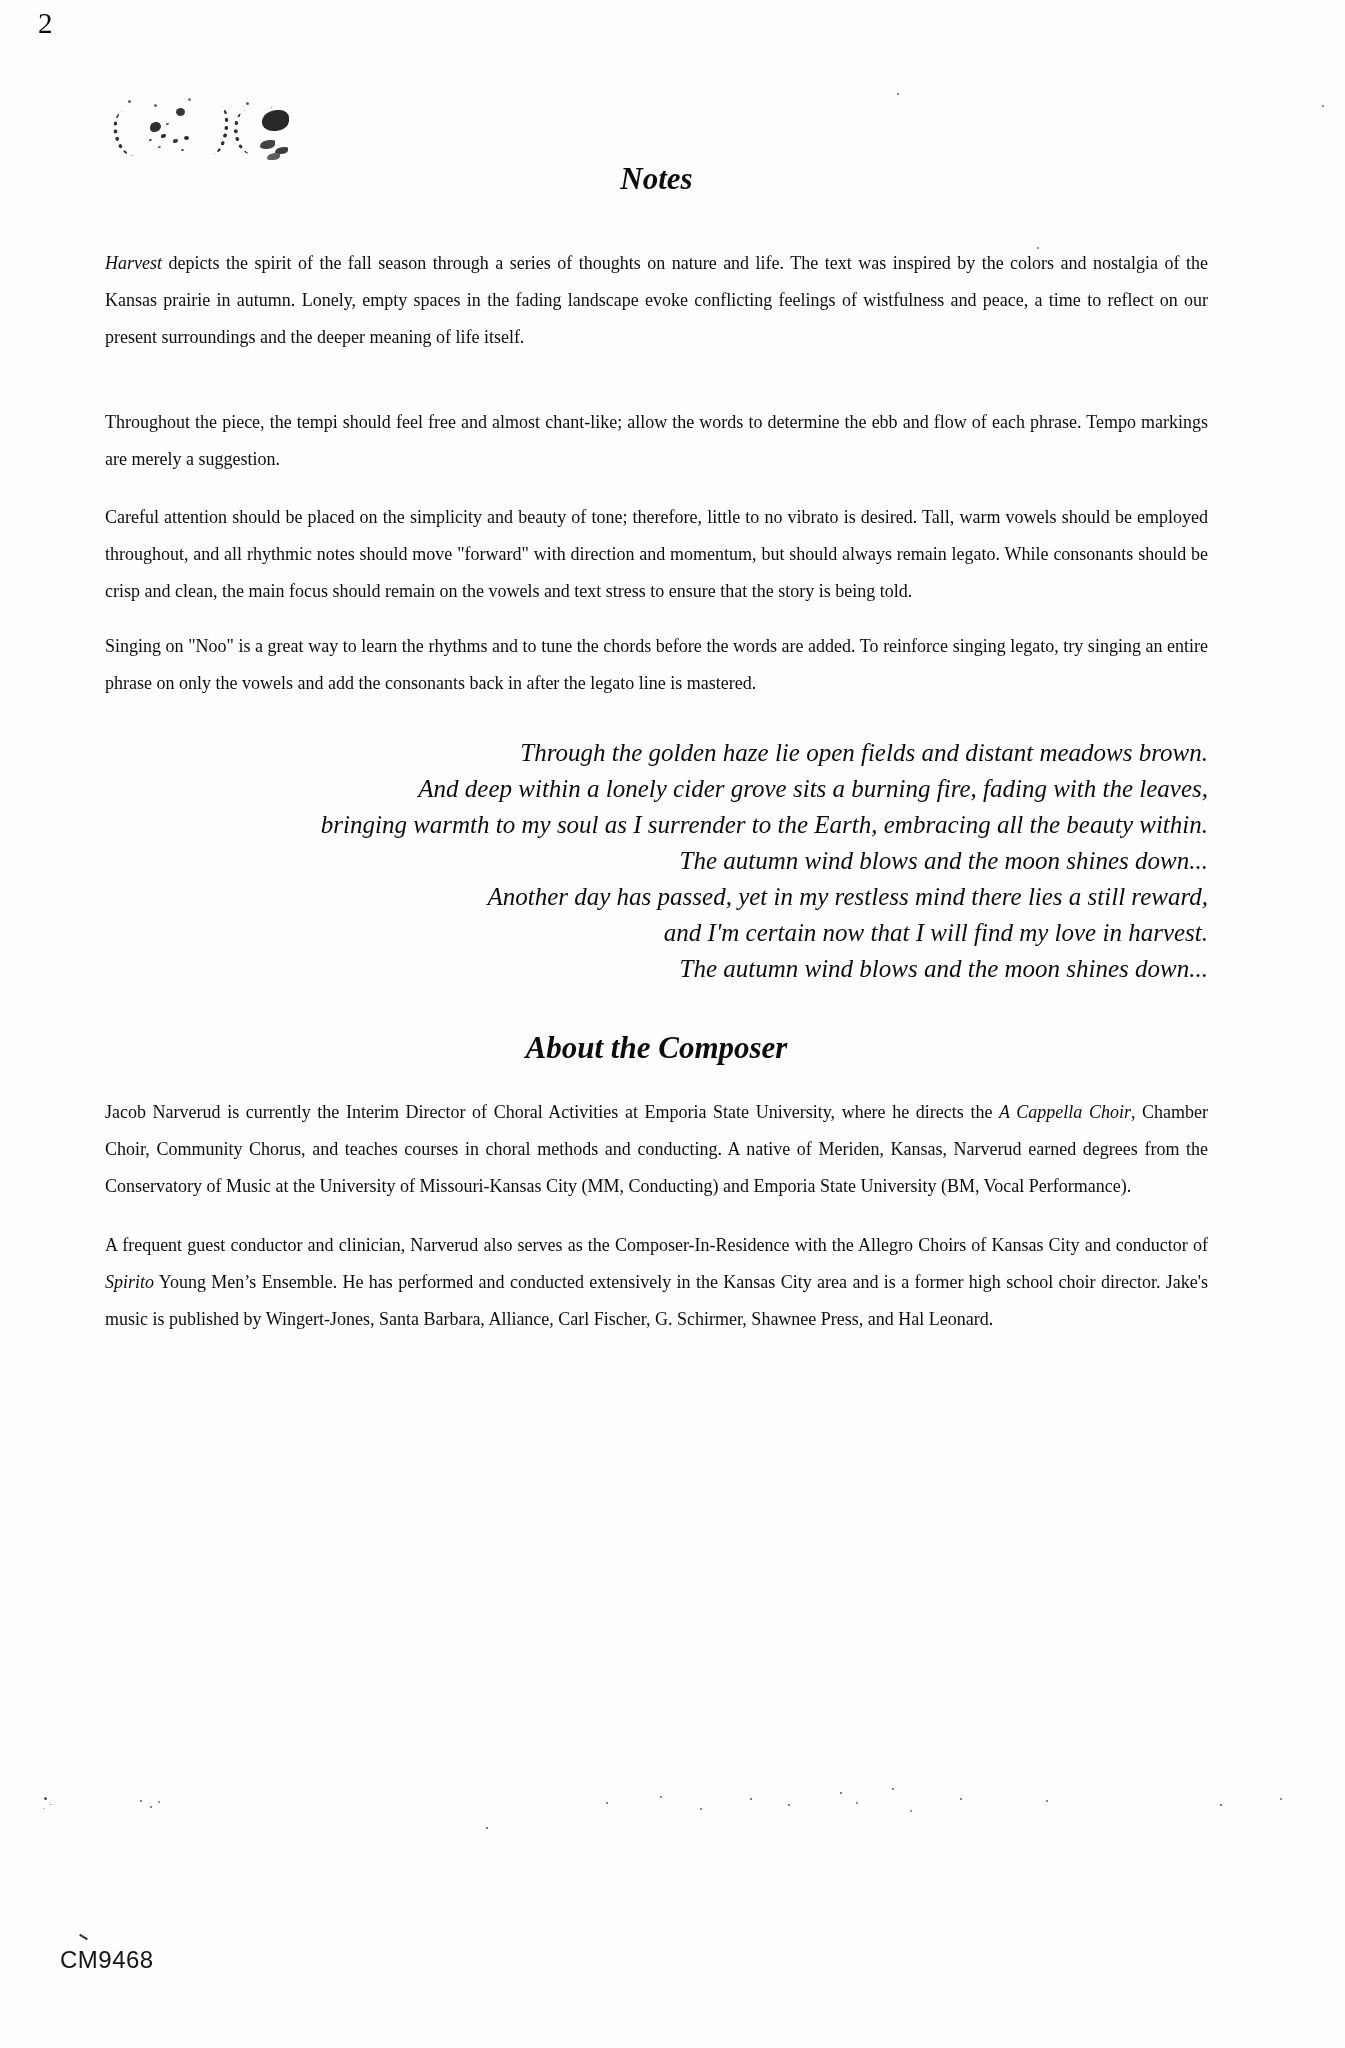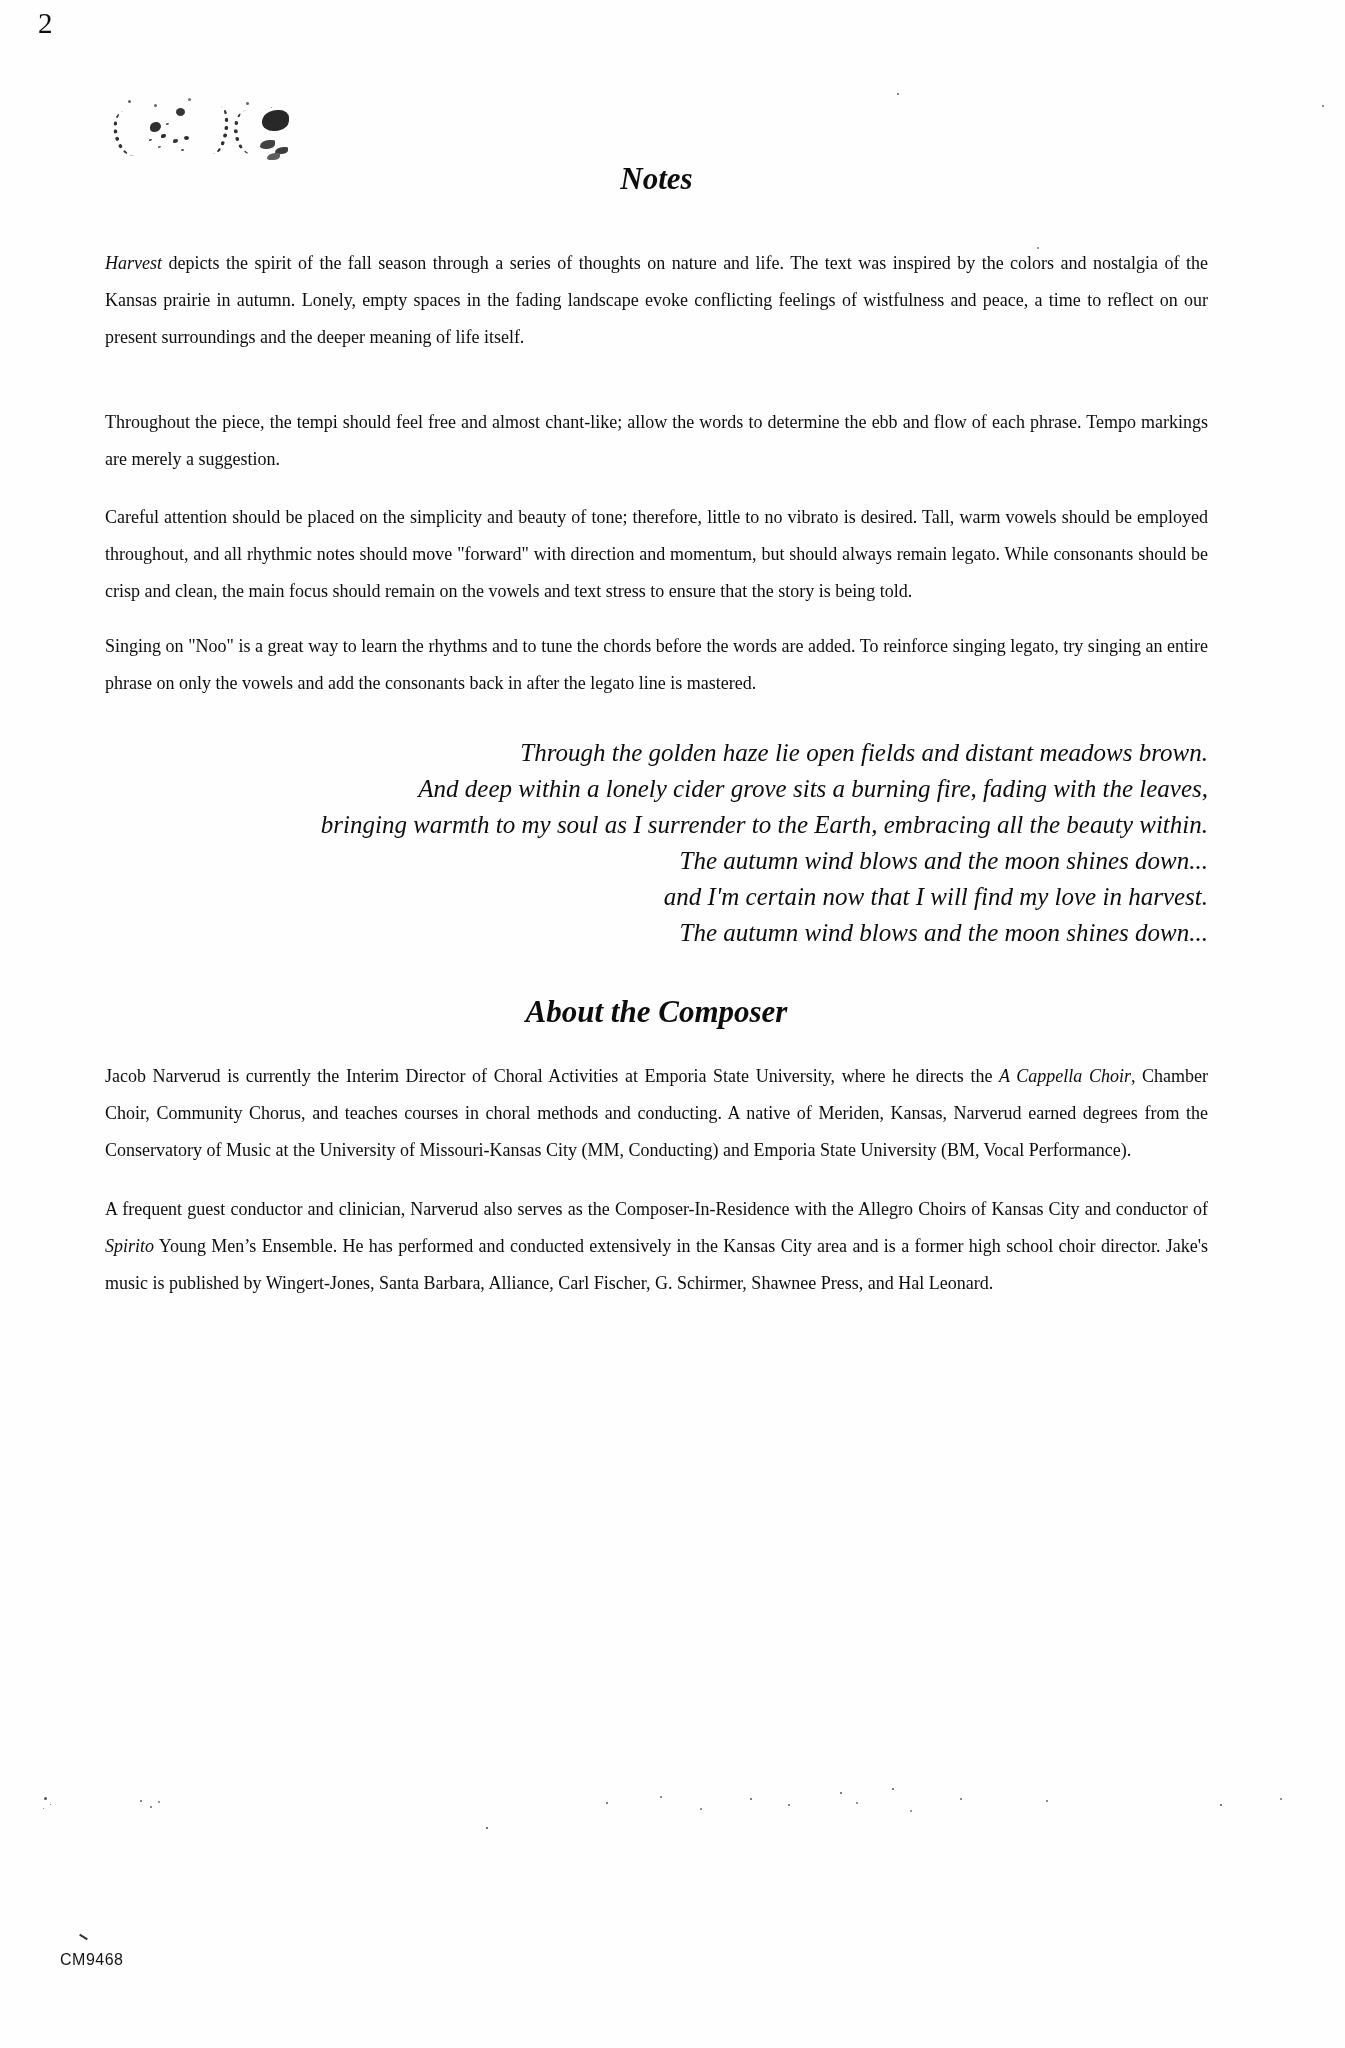--- a/index.html
+++ b/index.html
@@ -40,21 +40,21 @@
   .poem {
     margin-top:33px;
     font-style:italic; text-align:right;
     font-size:25px; line-height:36px;
   }
   .poem-line { white-space:nowrap; }
   .it { font-style:italic; }
   .catalog {
     position:absolute; left:60px; top:1946px;
     font-family:"Liberation Sans", sans-serif;
-    font-size:16px; line-height:28px; color:#141414;
+    font-size:24px; line-height:28px; color:#141414;
     letter-spacing:0.5px;
     text-align:center;
   }
   .catalog-tick {
     position:absolute; left:79px; top:1936px;
     width:9px; height:0; border-top:2px solid #333;
     transform:rotate(32deg);
   }
   
   .smudge { position:absolute; left:110px; top:100px; width:195px; height:64px;
@@ -118,20 +118,21 @@
 
     <p class="para p3">Careful attention should be placed on the simplicity and beauty of tone; therefore, little to no vibrato is desired. Tall, warm vowels should be employed throughout, and all rhythmic notes should move "forward" with direction and momentum, but should always remain legato. While consonants should be crisp and clean, the main focus should remain on the vowels and text stress to ensure that the story is being told.</p>
 
     <p class="para p4">Singing on "Noo" is a great way to learn the rhythms and to tune the chords before the words are added. To reinforce singing legato, try singing an entire phrase on only the vowels and add the consonants back in after the legato line is mastered.</p>
 
     <div class="poem">
       <div class="poem-line">Through the golden haze lie open fields and distant meadows brown.</div>
       <div class="poem-line">And deep within a lonely cider grove sits a burning fire, fading with the leaves,</div>
       <div class="poem-line">bringing warmth to my soul as I surrender to the Earth, embracing all the beauty within.</div>
       <div class="poem-line">The autumn wind blows and the moon shines down...</div>
+      <div class="poem-line">Another day has passed, yet in my restless mind there lies a still reward,</div>
       <div class="poem-line">and I'm certain now that I will find my love in harvest.</div>
       <div class="poem-line">The autumn wind blows and the moon shines down...</div>
     </div>
 
     <h1 class="heading composer">About the Composer</h1>
 
     <p class="para cp1"><span>Jacob Narverud is currently the Interim Director of Choral Activities at Emporia State University, where he directs the </span><span class="it">A Cappella Choir</span><span>, Chamber Choir, Community Chorus, and teaches courses in choral methods and conducting.  A native of Meriden, Kansas, Narverud earned degrees from the Conservatory of Music at the University of Missouri-Kansas City (MM, Conducting) and Emporia State University (BM, Vocal Performance).</span></p>
 
     <p class="para cp2"><span>A frequent guest conductor and clinician, Narverud also serves as the Composer-In-Residence with the Allegro Choirs of Kansas City and conductor of </span><span class="it">Spirito</span><span> Young Men’s Ensemble.  He has performed and conducted extensively in the Kansas City area and is a former high school choir director. Jake's music is published by Wingert-Jones, Santa Barbara, Alliance, Carl Fischer, G. Schirmer, Shawnee Press, and Hal Leonard.</span></p>
 

